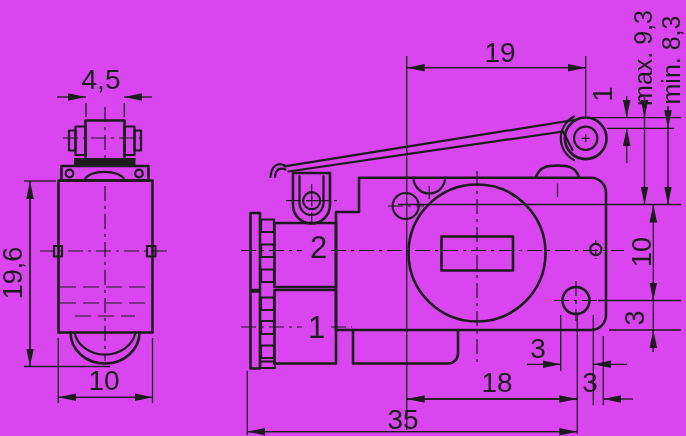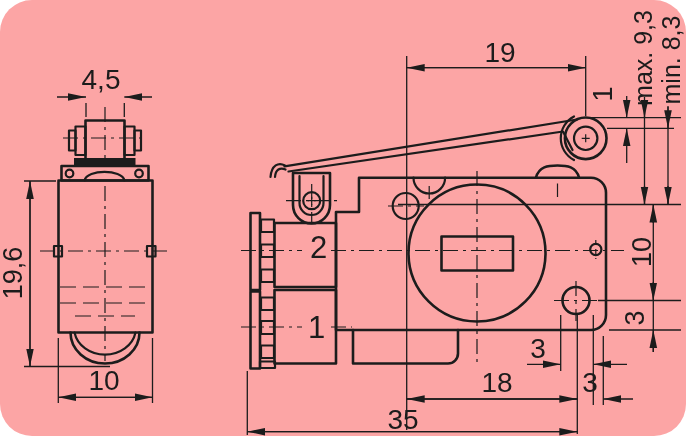--- a/index.html
+++ b/index.html
@@ -1,16 +1,16 @@
 <!DOCTYPE html>
 <html><head>
 <meta charset="utf-8">
 <style>
   html,body{margin:0;padding:0;background:#ffffff;}
-  .stage{width:686px;height:436px;background:#fca5a5;position:relative;overflow:hidden;border-radius:32px;}
+  .stage{width:686px;height:436px;background:#d946ef;position:relative;overflow:hidden;}
   svg{display:block;}
   .outline{fill:none;stroke:#1c1c1c;stroke-width:2.6;stroke-linecap:round;stroke-linejoin:round;}
   .thin{fill:none;stroke:#1c1c1c;stroke-width:2.2;stroke-linecap:round;stroke-linejoin:round;}
   .fillrect{fill:#1c1c1c;stroke:#1c1c1c;stroke-width:1;}
   .dim{fill:none;stroke:#1c1c1c;stroke-width:1.3;}
   .hair{fill:none;stroke:#1c1c1c;stroke-width:1.2;}
   .cl{fill:none;stroke:#1c1c1c;stroke-width:1.2;stroke-dasharray:15 5 3 5;}
   .dash{fill:none;stroke:#1c1c1c;stroke-width:1.2;stroke-dasharray:16 7;}
   .sdash{fill:none;stroke:#1c1c1c;stroke-width:1.2;stroke-dasharray:5 4;}
   text{fill:#1c1c1c;font-family:"Liberation Sans","DejaVu Sans",sans-serif;font-size:28px;}

